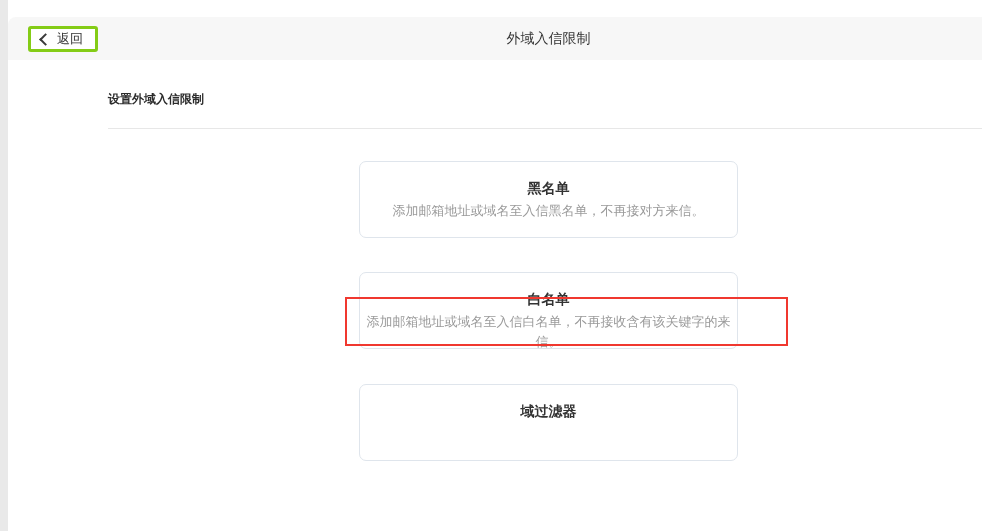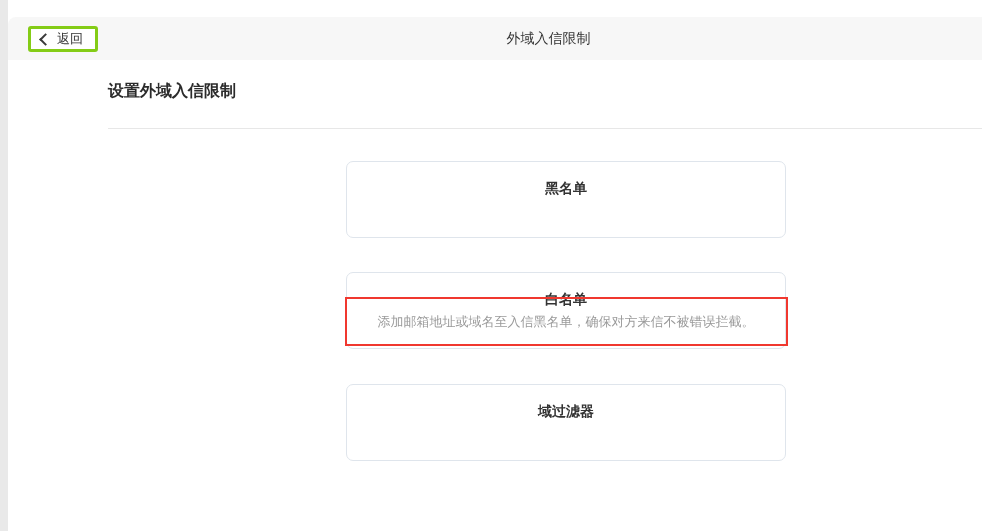--- a/index.html
+++ b/index.html
@@ -71,38 +71,38 @@
     width: 100%;
     text-align: center;
     line-height: 43px;
     font-size: 14px;
     font-weight: 500;
     color: #333333;
   }
 
   .page-heading {
     position: absolute;
-    left: 100px; top: 64px;
-    font-size: 16px;
+    left: 100px; top: 72px;
+    font-size: 12px;
     font-weight: 700;
     color: #2b2b2b;
     line-height: 20px;
   }
 
   .divider {
     position: absolute;
     left: 100px; right: 0;
     top: 111px;
     border-top: 1px solid #e7e7e7;
   }
 
   .card {
     position: absolute;
-    left: 338px;
-    width: 440px; height: 77px;
+    left: 351px;
+    width: 379px; height: 77px;
     box-sizing: border-box;
     border: 1px solid #dfe5ec;
     border-radius: 7px;
     background: #ffffff;
     text-align: center;
     cursor: pointer;
   }
   .card-blacklist { top: 144px; }
   .card-whitelist { top: 255px; }
   .card-domainfilter { top: 367px; }
@@ -146,25 +146,26 @@
     </button>
     <div class="header-title">外域入信限制</div>
   </div>
 
   <div class="page-heading">设置外域入信限制</div>
 
   <div class="divider"></div>
 
   <div class="card card-blacklist">
     <div class="card-title">黑名单</div>
+    <div class="card-desc">添加邮箱地址或域名至入信黑名单，不再接对方来信。</div>
   </div>
 
   <div class="card card-whitelist">
     <div class="card-title">白名单</div>
-    <div class="card-desc">添加邮箱地址或域名至入信黑名单，确保对方来信不被错误拦截。</div>
+    <div class="card-desc">添加邮箱地址或域名至入信白名单，不再接收含有该关键字的来信。</div>
   </div>
 
   <div class="card card-domainfilter">
     <div class="card-title">域过滤器</div>
   </div>
 
 </div>
 
 <div class="red-box"></div>
 

